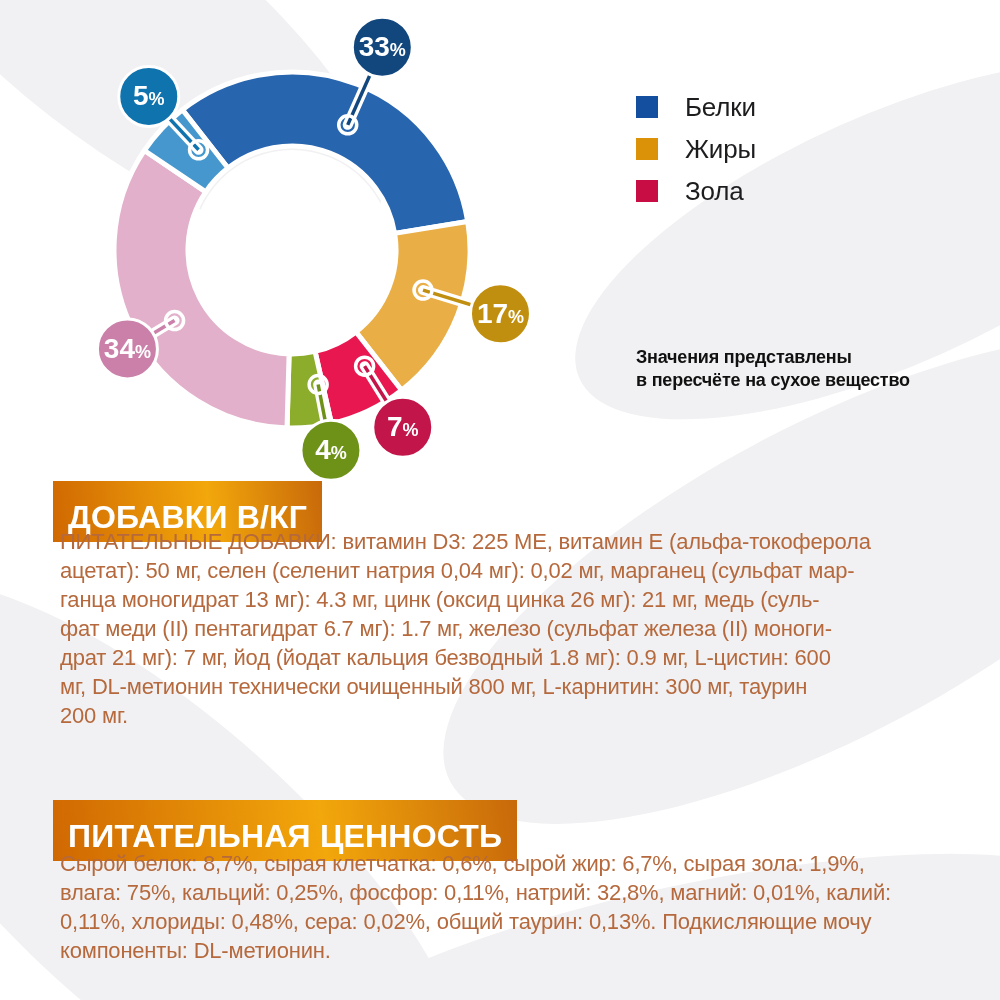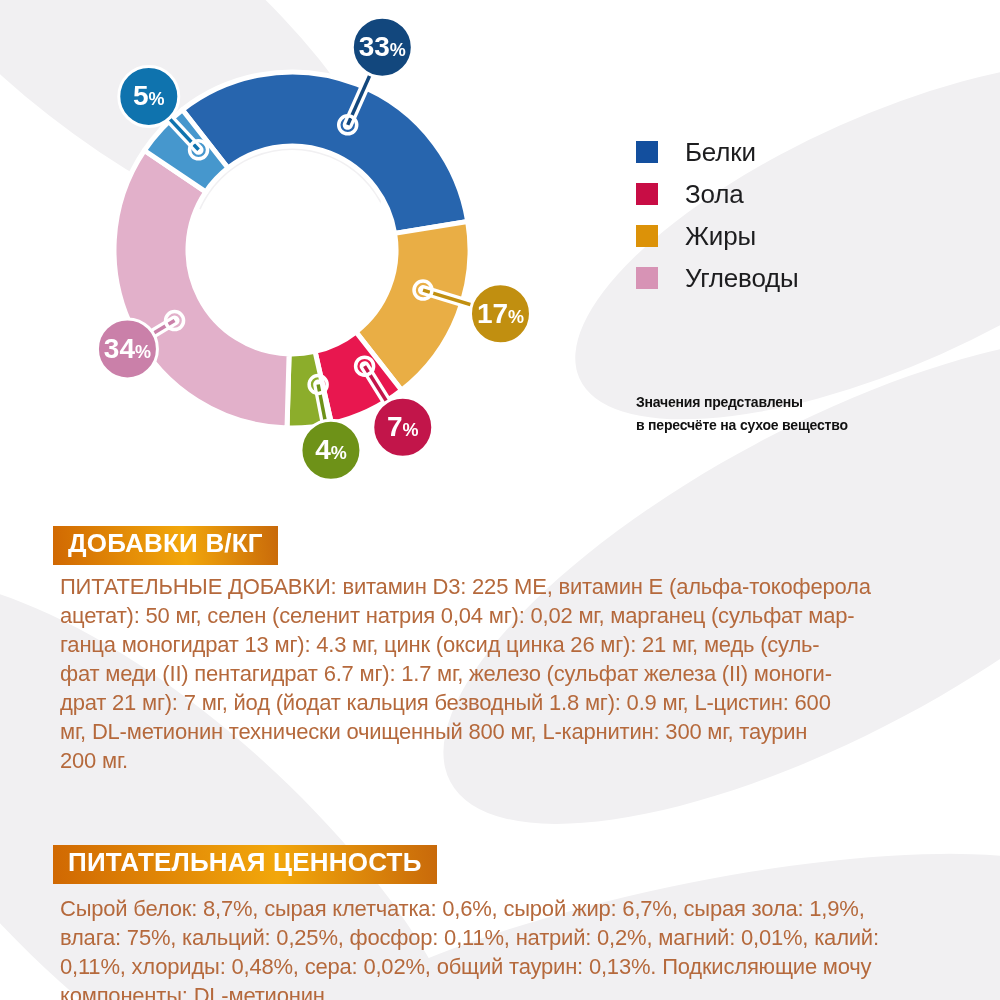--- a/index.html
+++ b/index.html
@@ -15,45 +15,45 @@
   *{margin:0;padding:0;box-sizing:border-box;}
   html,body{width:1000px;height:1000px;}
   body{
     position:relative;
     width:1000px;height:1000px;
     background:var(--background);
     overflow:hidden;
     font-family:"Liberation Sans","DejaVu Sans",sans-serif;
   }
   #watermark{position:absolute;left:0;top:0;z-index:0;}
-  .layer{position:absolute;z-index:1;margin-top:45px;}
+  .layer{position:absolute;z-index:1;}
 
   
   #donut-chart{position:absolute;left:40px;top:0;z-index:1;}
   #donut-chart text{font-family:"Liberation Sans","DejaVu Sans",sans-serif;}
 
   
   #legend{left:636px;top:86px;width:330px;}
   .legend-item{display:flex;align-items:center;height:42px;}
   .swatch{width:22px;height:22px;flex:0 0 22px;margin-right:27px;}
   .legend-label{font-size:26px;color:var(--legend-text);letter-spacing:-0.2px;}
 
   
   #chart-note{
     left:636px;top:346px;width:330px;
-    font-size:14px;font-weight:700;line-height:23px;
+    font-size:18px;font-weight:700;line-height:23px;
     color:var(--note-text);white-space:pre-line;letter-spacing:-0.2px;
   }
 
   
   .badge{
     display:inline-block;
     background:linear-gradient(83deg,var(--badge-gradient-left) 0%,var(--badge-gradient-mid) 58%,var(--badge-gradient-right) 100%);
-    color:#ffffff;font-weight:700;font-size:26px;
-    padding:2px 15px 6px 15px;letter-spacing:0.2px;
+    color:#ffffff;font-weight:700;font-size:32px;
+    padding:18px 15px 6px 15px;letter-spacing:0.2px;
   }
   #badge-additives{left:53px;top:481px;}
   #badge-nutrition{left:53px;top:800px;}
 
   
   .para{
     width:900px;
     color:var(--paragraph-text);
     font-size:22px;line-height:29px;letter-spacing:-0.2px;
     white-space:pre-line;
@@ -116,47 +116,43 @@
     <circle cx="108.78034438687536" cy="96.41572265997416" r="30" fill="#0f73ae" stroke="#ffffff" stroke-width="3"></circle>
     <text x="108.78034438687536" y="105.41572265997416" text-anchor="middle" fill="#ffffff" font-weight="700" font-size="28"><tspan>5</tspan><tspan font-size="18">%</tspan></text>
   </svg>
 
 <div class="layer" id="legend">
     <div class="legend-item">
       <span class="swatch" style="background: rgb(19, 79, 158);"></span>
       <span class="legend-label">Белки</span>
     </div>
     <div class="legend-item">
-      <span class="swatch" style="background: rgb(200, 13, 69);"></span>
-      <span class="legend-label">Зола</span>
-    </div>
-    <div class="legend-item">
       <span class="swatch" style="background: rgb(220, 146, 8);"></span>
       <span class="legend-label">Жиры</span>
     </div>
     <div class="legend-item">
-      <span class="swatch" style="background: rgb(215, 147, 181);"></span>
-      <span class="legend-label">Углеводы</span>
+      <span class="swatch" style="background: rgb(200, 13, 69);"></span>
+      <span class="legend-label">Зола</span>
     </div>
   </div>
 
 <div class="layer" id="chart-note">Значения представлены
 в пересчёте на сухое вещество</div>
 
 <div class="layer badge" id="badge-additives">ДОБАВКИ В/КГ</div>
 
 <div class="layer para" id="additives-paragraph"><span class="lead">ПИТАТЕЛЬНЫЕ ДОБАВКИ:</span><span> витамин D3: 225 МЕ, витамин Е (альфа-токоферола
 ацетат): 50 мг, селен (селенит натрия 0,04 мг): 0,02 мг, марганец (сульфат мар-
 ганца моногидрат 13 мг): 4.3 мг, цинк (оксид цинка 26 мг): 21 мг, медь (суль-
 фат меди (II) пентагидрат 6.7 мг): 1.7 мг, железо (сульфат железа (II) моноги-
 драт 21 мг): 7 мг, йод (йодат кальция безводный 1.8 мг): 0.9 мг, L-цистин: 600
 мг, DL-метионин технически очищенный 800 мг, L-карнитин: 300 мг, таурин
 200 мг.</span></div>
 
 <div class="layer badge" id="badge-nutrition">ПИТАТЕЛЬНАЯ ЦЕННОСТЬ</div>
 
 <div class="layer para" id="nutrition-paragraph">
   <div>Сырой белок: 8,7%, сырая клетчатка: 0,6%, сырой жир: 6,7%, сырая зола: 1,9%,
-влага: 75%, кальций: 0,25%, фосфор: 0,11%, натрий: 0,2%, магний: 0,01%, калий:
+влага: 75%, кальций: 0,25%, фосфор: 0,11%, натрий: 32,8%, магний: 0,01%, калий:
 0,11%, хлориды: 0,48%, сера: 0,02%, общий таурин: 0,13%. Подкисляющие мочу
 компоненты: DL-метионин.</div>
   <div class="energy-line"><span class="lead">ЭНЕРГЕТИЧЕСКАЯ ЦЕННОСТЬ:</span><span class="energy-value">1240 ккал/кг.</span></div>
 </div>
 
 </body></html>

